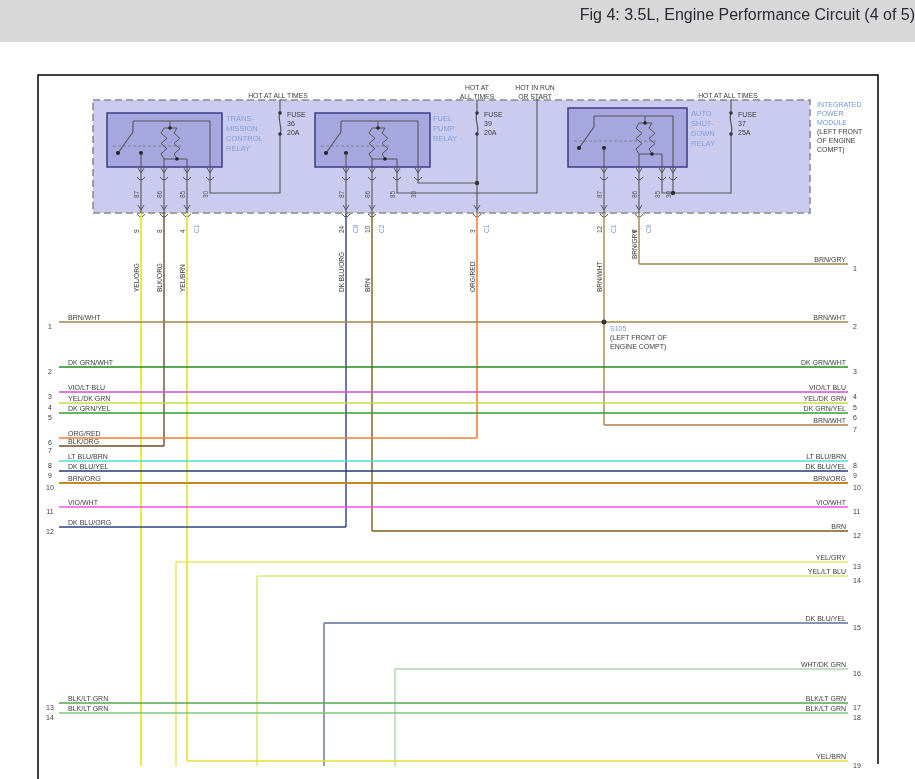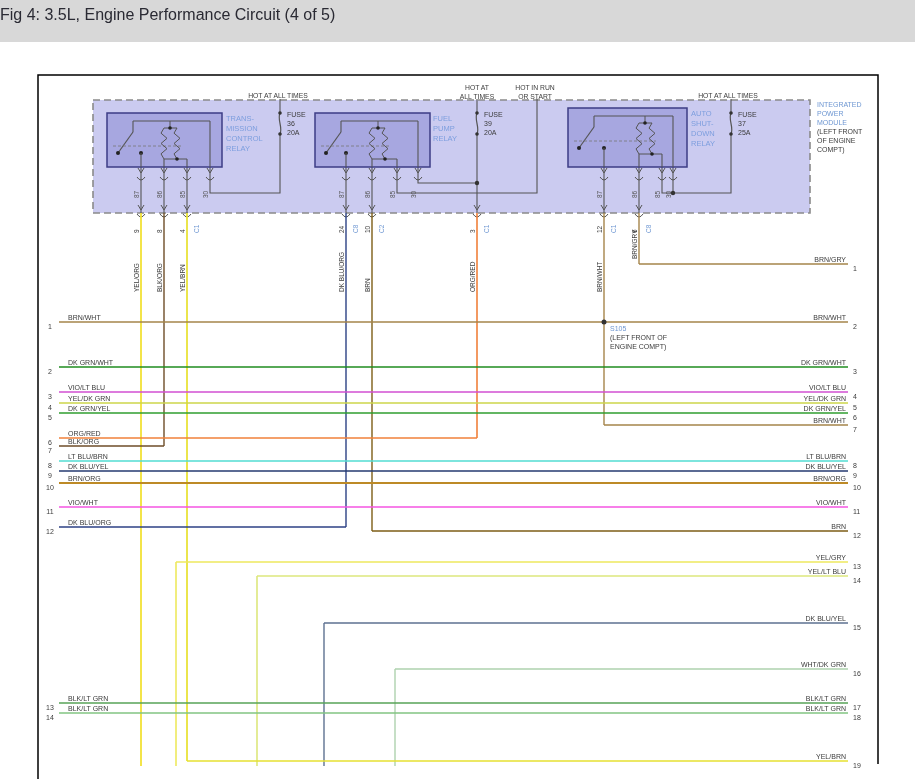--- a/index.html
+++ b/index.html
@@ -1,19 +1,19 @@
 <!DOCTYPE html>
 <html><head>
 <meta charset="utf-8">
 <style>
   html,body{margin:0;padding:0;background:#ffffff;}
   .page{position:relative;width:915px;height:779px;overflow:hidden;
         font-family:"Liberation Sans", sans-serif;background:#ffffff;}
   .titlebar{position:absolute;top:0;left:0;width:915px;height:42px;background:#d8d8d8;
-            display:flex;justify-content:flex-start;align-items:flex-start;}
+            display:flex;justify-content:flex-end;align-items:flex-start;}
   .titlebar span{margin-top:6px;font-size:16px;color:#2a2a33;}
   svg{position:absolute;top:0;left:0;display:block;}
   text{font-family:"Liberation Sans", sans-serif;}
 </style>
 </head>
 <body>
 
 <div class="page">
   <div class="titlebar">
     <span>Fig 4: 3.5L, Engine Performance Circuit (4 of 5)</span>

